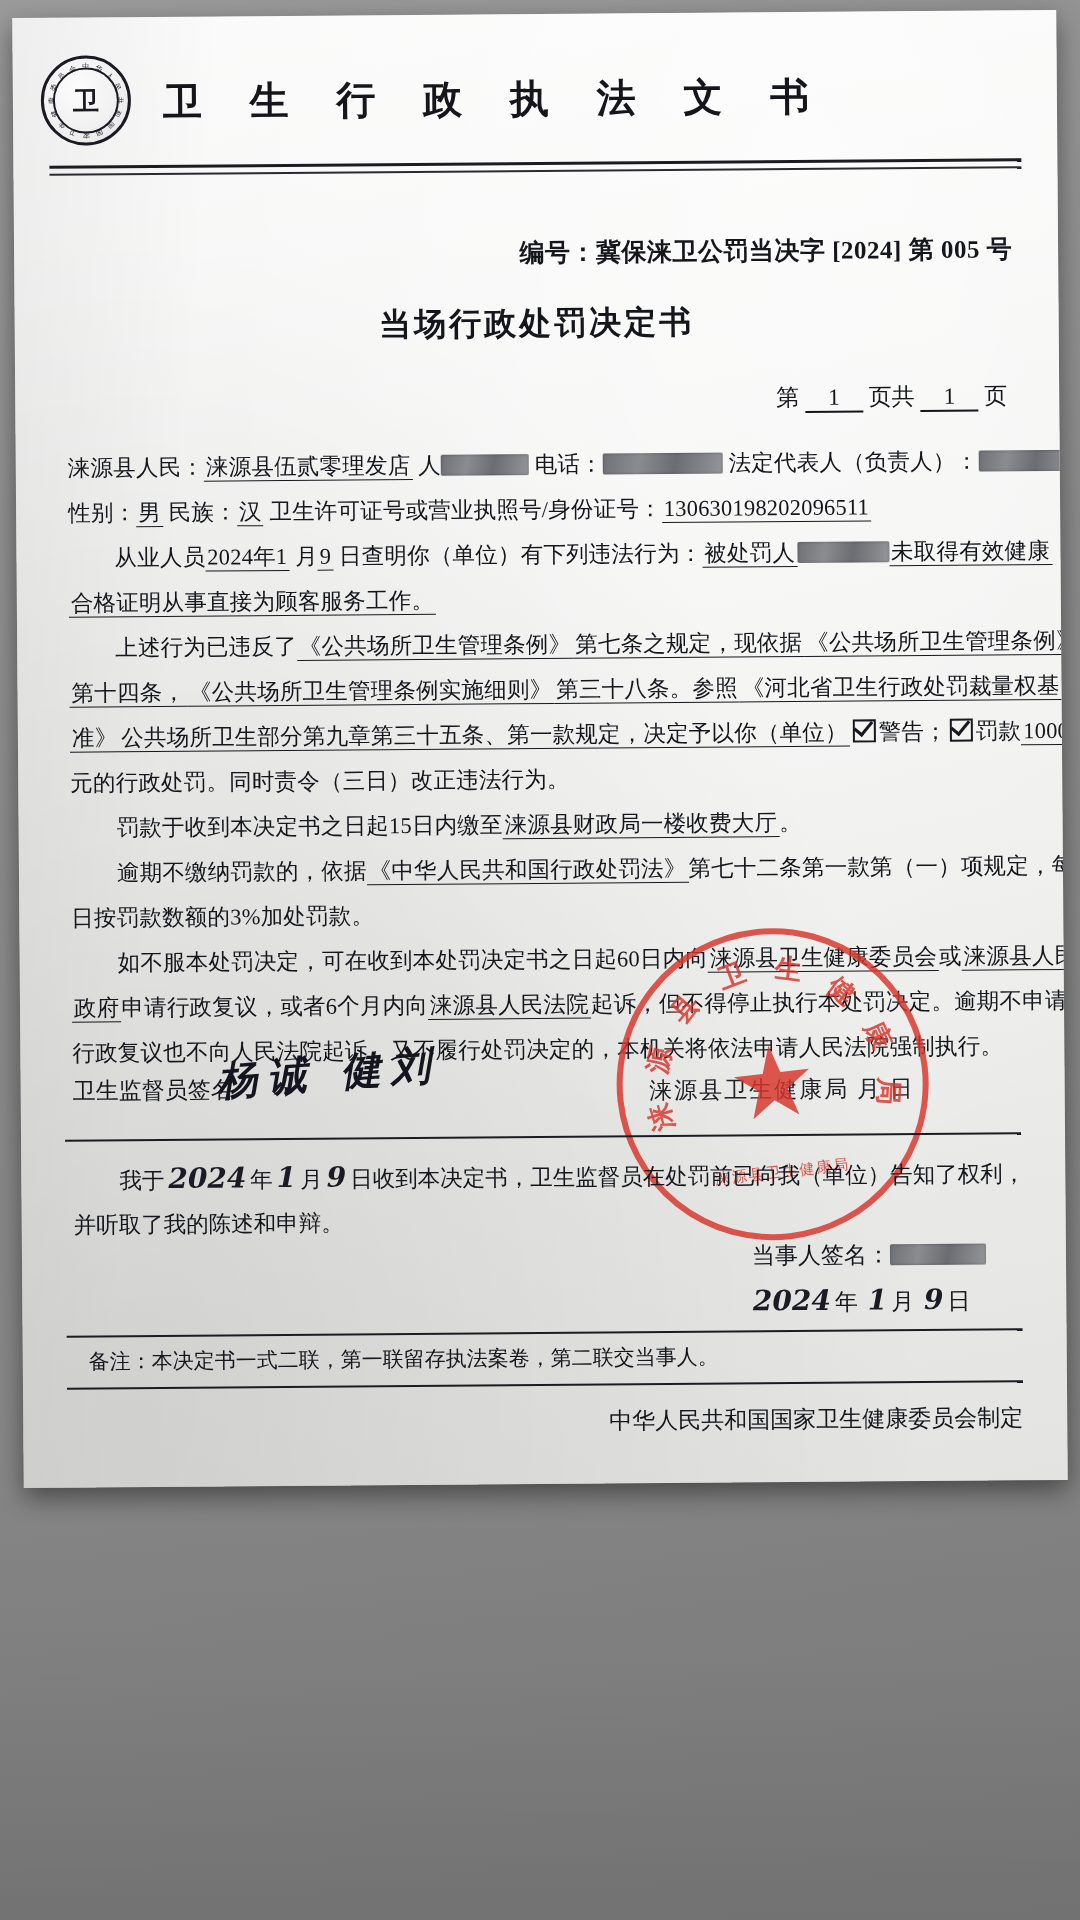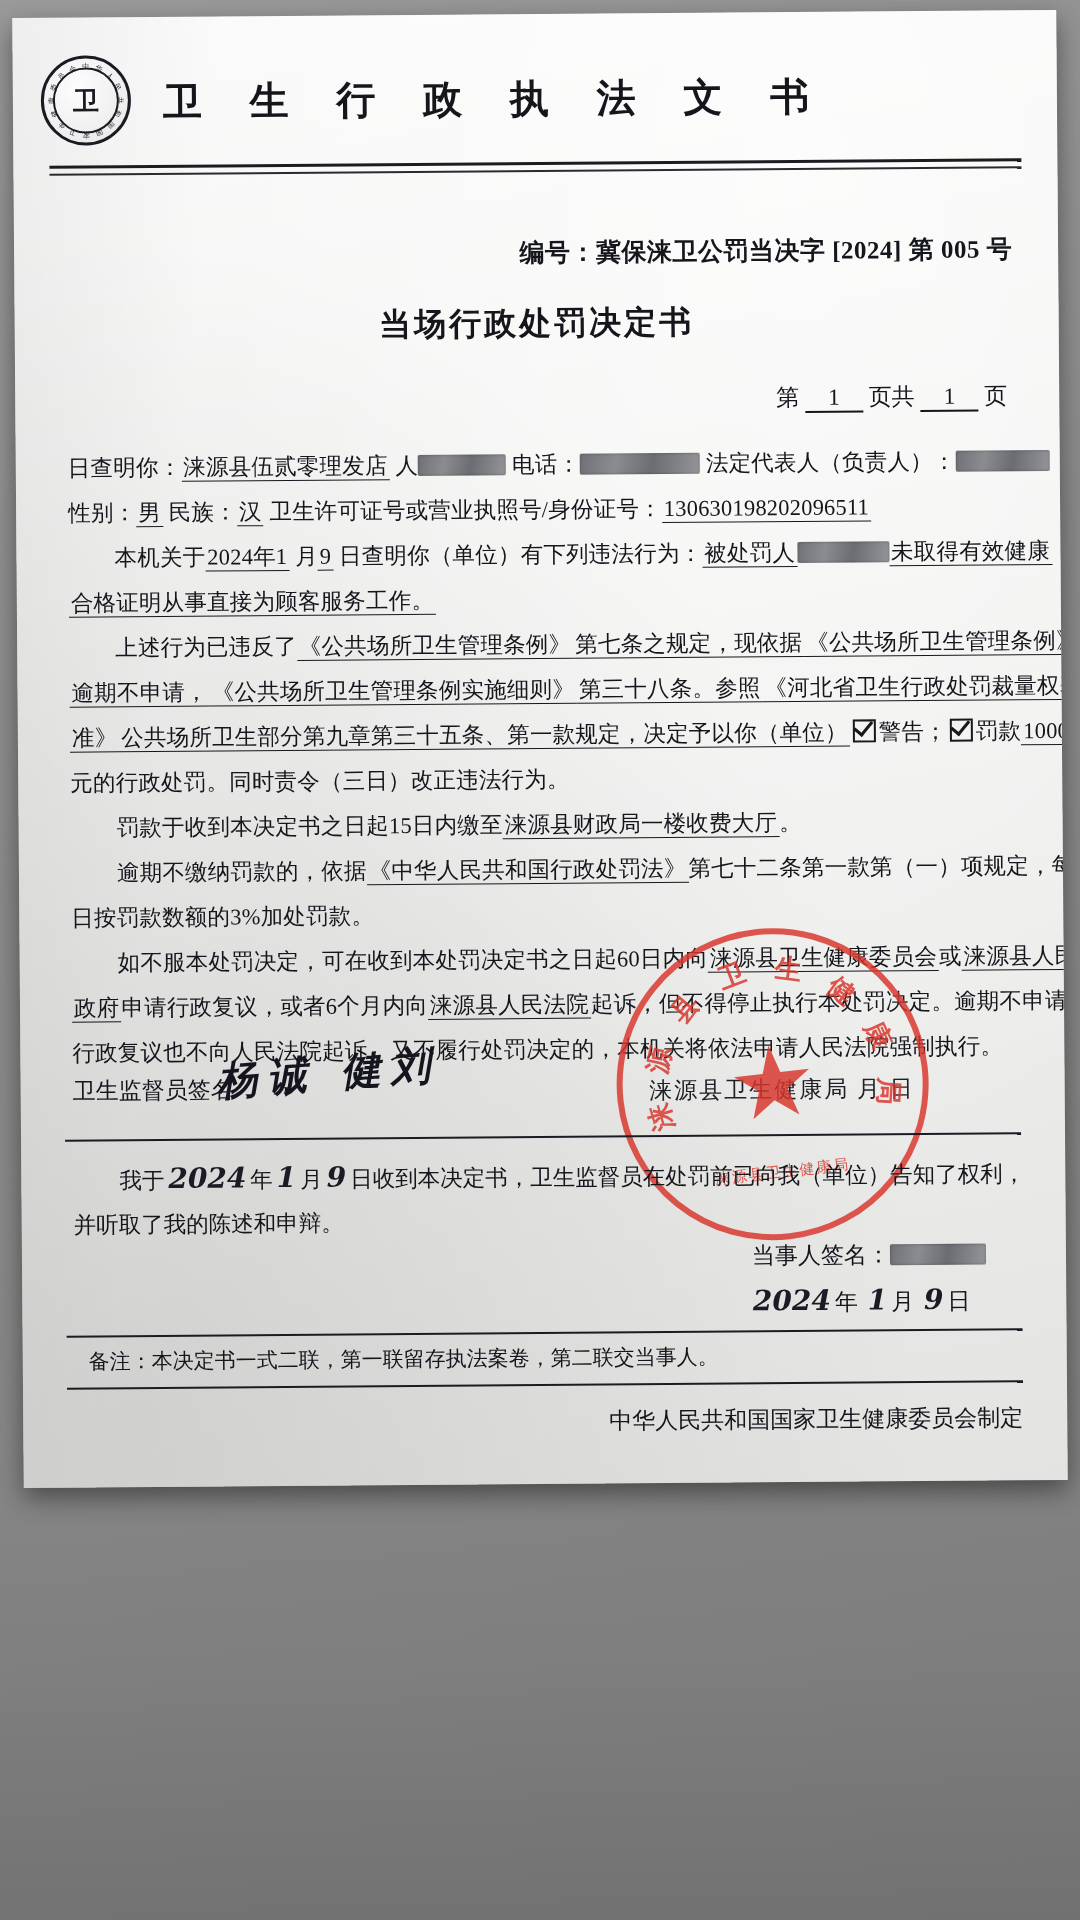--- a/index.html
+++ b/index.html
@@ -354,48 +354,48 @@
         <span>第</span>
         <span class="u">1</span>
         <span>页共</span>
         <span class="u">1</span>
         <span>页</span>
       </div>
 
       <div class="body">
 
         <div class="line">
-          <span>日查明你：</span><u class="ul">涞源县伍贰零理发店</u>
+          <span>涞源县人民：</span><u class="ul">涞源县伍贰零理发店</u>
           <span>人</span><span class="redact" style="width:88px"></span>
           <span>电话：</span><span class="redact" style="width:120px"></span>
           <span>法定代表人（负责人）：</span><span class="redact" style="width:94px"></span>
         </div>
 
         <div class="line">
           <span>性别：</span><u class="ul">男</u>
           <span>民族：</span><u class="ul">汉</u>
           <span>卫生许可证号或营业执照号/身份证号：</span><u class="ul">130630198202096511</u>
         </div>
 
         <div class="line indent">
-          <span>本机关于</span><u class="ul">2024年1</u>
+          <span>从业人员</span><u class="ul">2024年1</u>
           <span>月</span><u class="ul">9</u>
           <span>日查明你（单位）有下列违法行为：</span><u class="ul">被处罚人</u><span class="redact" style="width:92px"></span><u class="ul">未取得有效健康</u>
         </div>
 
         <div class="line">
           <u class="ul">合格证明从事直接为顾客服务工作。</u>
         </div>
 
         <div class="line indent">
           <span>上述行为已违反了</span><u class="ul">《公共场所卫生管理条例》</u><u class="ul">第七条之规定，现依据</u><u class="ul">《公共场所卫生管理条例》</u>
         </div>
 
         <div class="line">
-          <u class="ul">逾期不申请，</u><u class="ul">《公共场所卫生管理条例实施细则》</u><u class="ul">第三十八条。参照</u><u class="ul">《河北省卫生行政处罚裁量权基</u>
+          <u class="ul">第十四条，</u><u class="ul">《公共场所卫生管理条例实施细则》</u><u class="ul">第三十八条。参照</u><u class="ul">《河北省卫生行政处罚裁量权基</u>
         </div>
 
         <div class="line">
           <u class="ul">准》</u><u class="ul">公共场所卫生部分第九章第三十五条、第一款规定，决定予以你（单位）</u><span class="cbox checked"></span><span>警告</span><span>；</span><span class="cbox checked"></span><span>罚款</span><u class="ul">1000</u>
         </div>
 
         <div class="line">
           <span>元的行政处罚。同时责令（三日）改正违法行为。</span>
         </div>
 

